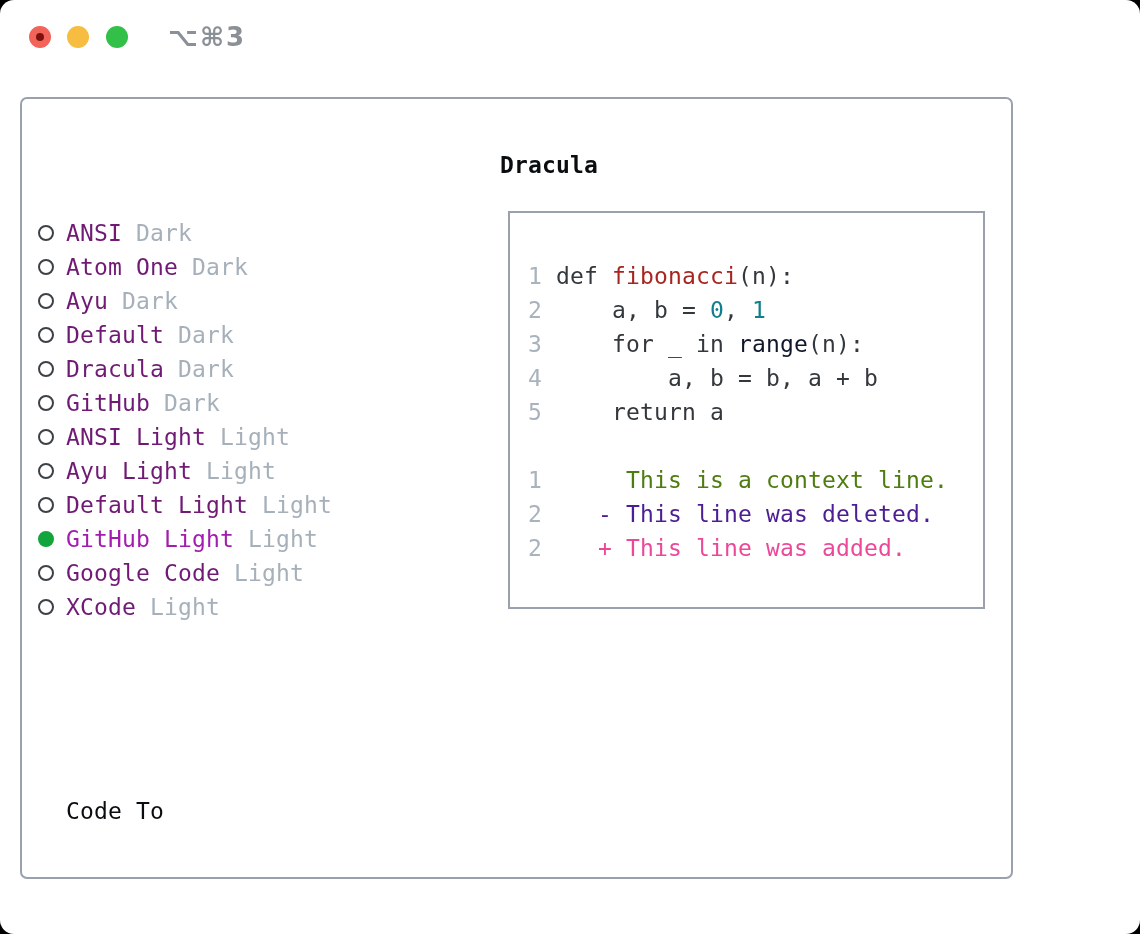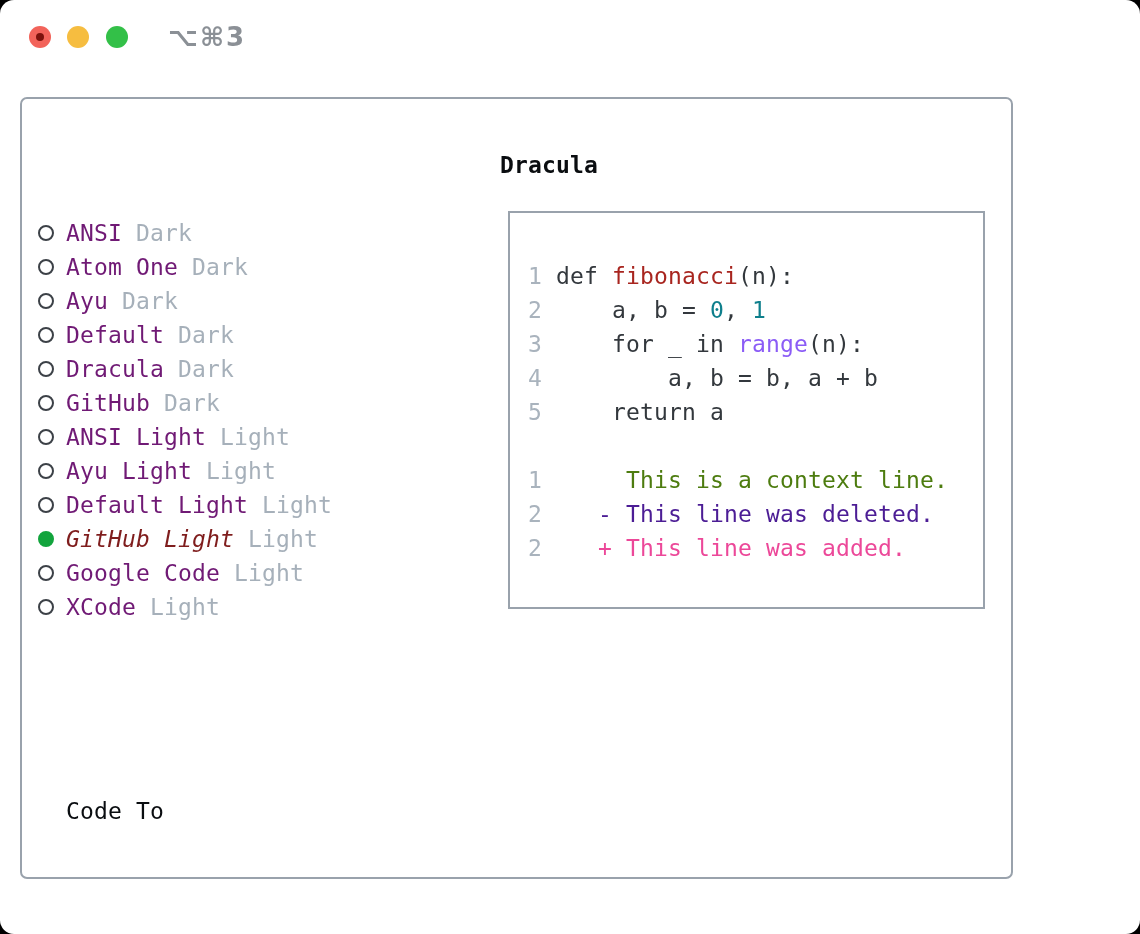--- a/index.html
+++ b/index.html
@@ -36,38 +36,38 @@
   .row{height:34px;}
   
   .col-left{position:absolute;left:16px;top:49px;}
   .head-row{font-weight:bold;color:#0a0d10;}
   .bullet{display:inline-block;width:28px;vertical-align:baseline;}
   .bullet .ring{
     display:inline-block;width:12px;height:12px;border-radius:50%;
     border:2px solid #3c4147;box-sizing:content-box;
   }
   .theme.sel .ring, .apply.sel .ring{background:#12a43d;border-color:#12a43d;}
-  .theme.sel .nm, .apply.sel .lbl{color:#7f1d1d;font-style:italic;}
+  .theme.sel .nm, .apply.sel .lbl{color:#a21caf;}
   .nm{color:#701a75;}
   .variant{color:#a6b0ba;}
   .apply-head{color:#0a0d10;padding-left:28px;}
   
   .preview-heading{
     position:absolute;left:478px;top:49px;font-weight:bold;color:#0a0d10;
   }
   .preview-box{
     position:absolute;left:486px;top:112px;width:477px;height:398px;
     box-sizing:border-box;border:2px solid #99a2ac;background:#fff;
   }
   .preview-code{position:absolute;left:18px;top:46px;}
   .preview-code .ln{color:#a9b3bd;}
   .preview-code .code{color:#33383d;}
   .preview-code .fn{color:#a8251f;}
   .preview-code .num{color:#0e7f8c;}
-  .preview-code .call{color:#8b5cf6;}
+  .preview-code .call{color:#0f172a;}
   .preview-code .ctx{color:#4d7c0f;}
   .preview-code .del{color:#4c1d95;}
   .preview-code .add{color:#ec4899;}
 </style>
 </head>
 <body>
 
 <div class="window">
 
   <div class="traffic close">

